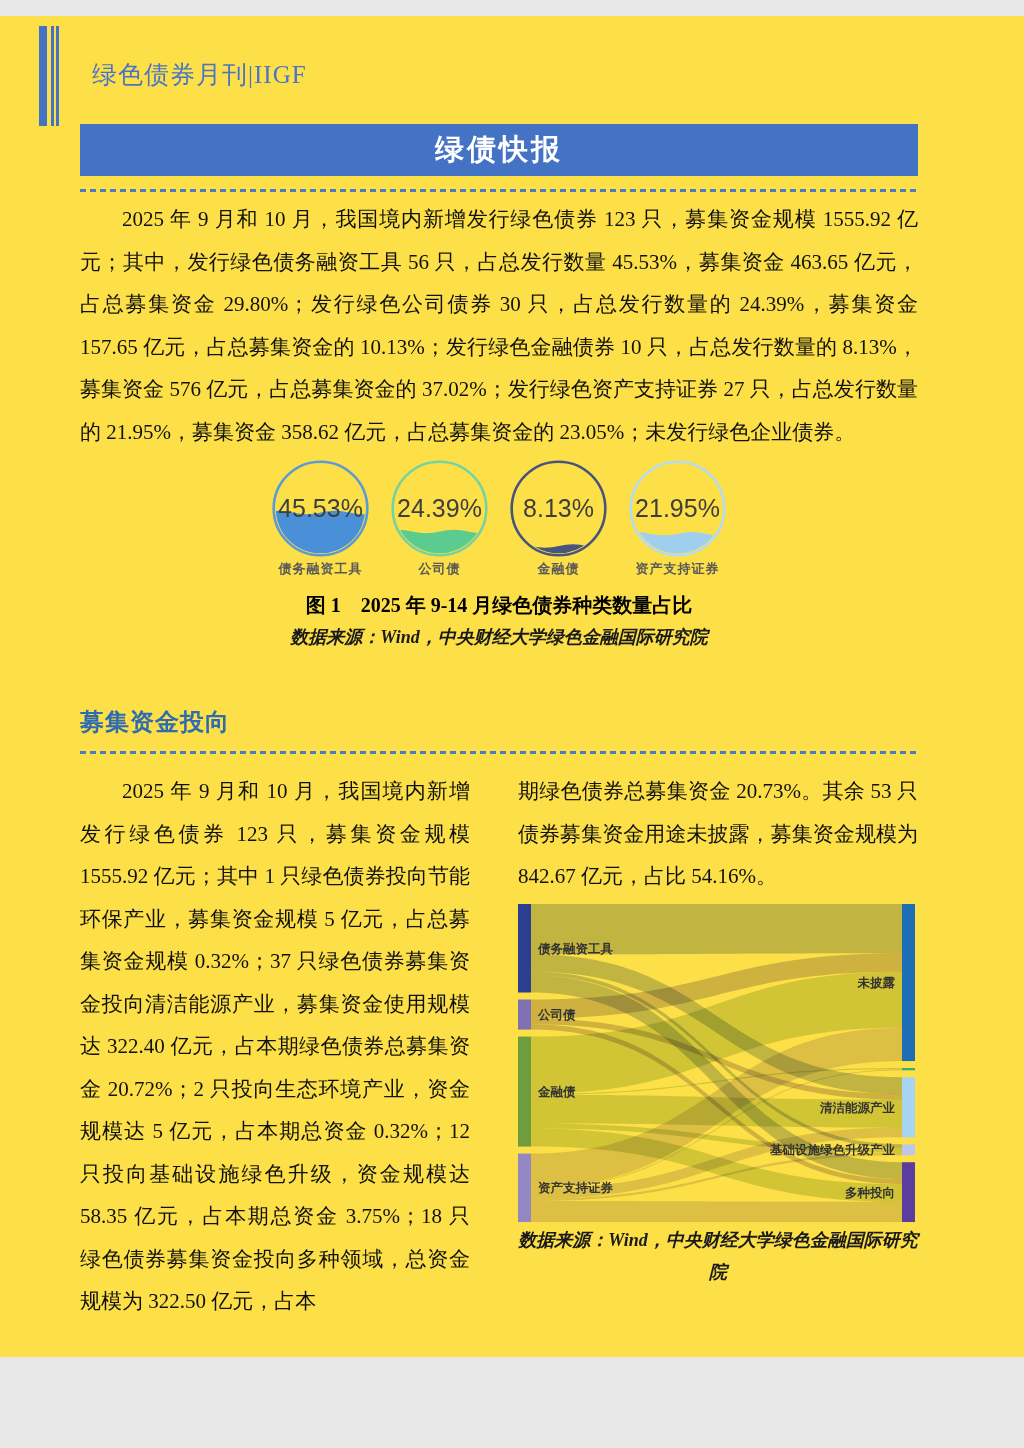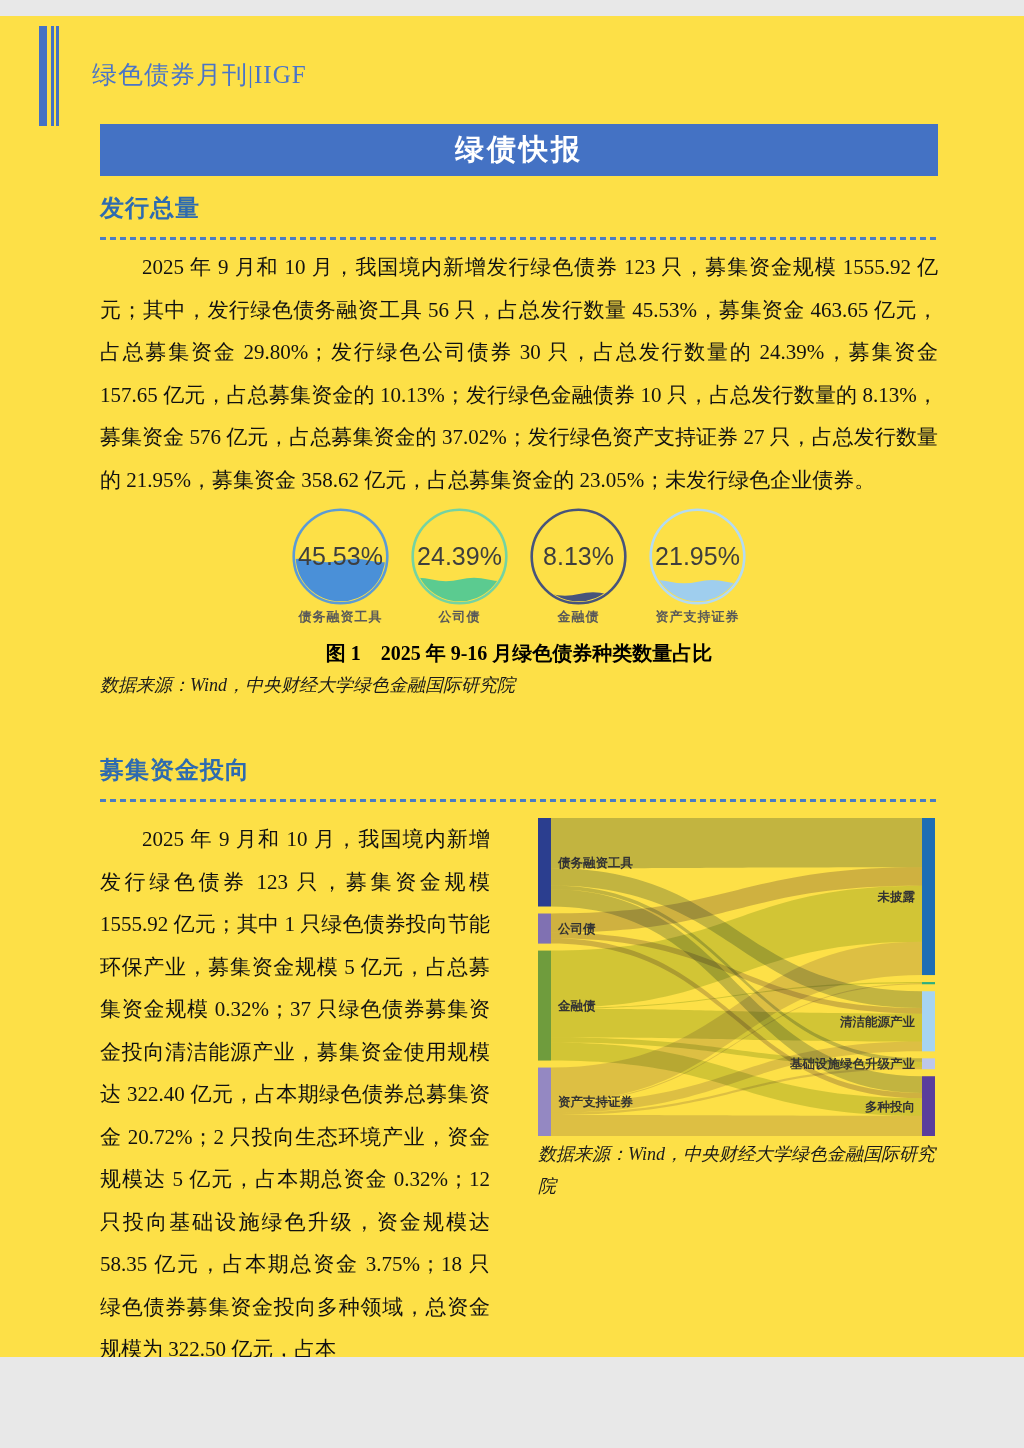--- a/index.html
+++ b/index.html
@@ -19,21 +19,21 @@
   .bars-br { left:971px; top:1345px; width:16px; height:95px; }
   .bars-br .b1 { left:0; width:3px; height:95px; }
   .bars-br .b2 { left:6px; width:3px; height:95px; }
   .bars-br .b3 { left:12px; width:3px; height:95px; }
 
   .brand {
     position:absolute; left:92px; top:42px;
     font-size:25px; color:#4A74C8; letter-spacing:1px;
   }
 
-  .content { position:absolute; left:100px; top:108px; width:838px; }
+  .content { position:absolute; left:80px; top:108px; width:838px; }
 
   .banner {
     height:52px; background:#4472C4; color:#ffffff;
     display:flex; align-items:center; justify-content:center;
     font-family:"Liberation Sans","DejaVu Sans",sans-serif;
     font-weight:bold; font-size:29px; letter-spacing:3px;
   }
 
   .sec-heading {
     margin-top:16px; font-size:24px; font-weight:bold; color:#2E6BB0;
@@ -57,22 +57,22 @@
   .gauge-label {
     margin-top:2px; font-family:"Liberation Sans","DejaVu Sans",sans-serif;
     font-size:13px; font-weight:bold; color:#595959; letter-spacing:1px;
   }
 
   .fig-caption {
     margin-top:12px; text-align:center; font-weight:bold;
     font-size:20px; line-height:30px; color:#000;
   }
   .fig-source {
-    margin-top:2px; text-align:left; font-style:italic;
-    font-size:18px; line-height:30px; color:#1a1a1a;
+    margin-top:2px; text-align:center; font-style:italic;
+    font-size:18px; line-height:30px; color:#1a1a1a;font-weight:bold;
   }
 
   .heading-gap { margin-top:54px; }
 
   .columns { margin-top:10px; display:flex; justify-content:space-between; }
   .col-left  { width:390px; }
   .col-right { width:400px; }
 
   .sankey-wrap { margin-top:6px; }
   .sankey-wrap svg { display:block; }
@@ -108,21 +108,20 @@
   </div>
 
   <div class="brand">绿色债券月刊|IIGF</div>
 
   <div class="content">
 
     <div class="banner">
       <span>绿债快报</span>
     </div>
 
-    <div class="sec-heading">发行总量</div>
     <div class="dashed"></div>
     <div class="para indent">2025 年 9 月和 10 月，我国境内新增发行绿色债券 123 只，募集资金规模 1555.92 亿元；其中，发行绿色债务融资工具 56 只，占总发行数量 45.53%，募集资金 463.65 亿元，占总募集资金 29.80%；发行绿色公司债券 30 只，占总发行数量的 24.39%，募集资金 157.65 亿元，占总募集资金的 10.13%；发行绿色金融债券 10 只，占总发行数量的 8.13%，募集资金 576 亿元，占总募集资金的 37.02%；发行绿色资产支持证券 27 只，占总发行数量的 21.95%，募集资金 358.62 亿元，占总募集资金的 23.05%；未发行绿色企业债券。</div>
 
     <div class="gauges">
         <div class="gauge">
           <svg width="99" height="99" viewBox="0 0 99 99">
             <defs>
               <clipPath id="gclip0">
                 <circle cx="49.5" cy="49.5" r="44.8"></circle>
               </clipPath>
@@ -166,29 +165,30 @@
                 <circle cx="49.5" cy="49.5" r="44.8"></circle>
               </clipPath>
             </defs>
             <circle cx="49.5" cy="49.5" r="46.8" fill="none" stroke="#B3DBF3" stroke-width="2.6"></circle>
             <path d="M-6 74.63279999999999 Q 8 71.23279999999998 22 74.63279999999999 T 50 74.63279999999999 T 78 74.63279999999999 T 106 74.63279999999999 L 106 110 L -6 110 Z" fill="#9FCEEE" clip-path="url(#gclip3)"></path>
             <text x="49.5" y="58" text-anchor="middle" fill="#3E3E3E" font-family="&quot;Liberation Sans&quot;,&quot;DejaVu Sans&quot;,sans-serif" font-size="25">21.95%</text>
           </svg>
           <div class="gauge-label">资产支持证券</div>
         </div>
       </div>
-    <div class="fig-caption">图 1　2025 年 9-16 月绿色债券种类数量占比</div>
+    <div class="fig-caption">图 1　2025 年 9-14 月绿色债券种类数量占比</div>
     <div class="fig-source">数据来源：Wind，中央财经大学绿色金融国际研究院</div>
 
     <div class="sec-heading heading-gap">募集资金投向</div>
     <div class="dashed"></div>
 
     <div class="columns">
       <div class="col-left para indent">2025 年 9 月和 10 月，我国境内新增发行绿色债券 123 只，募集资金规模 1555.92 亿元；其中 1 只绿色债券投向节能环保产业，募集资金规模 5 亿元，占总募集资金规模 0.32%；37 只绿色债券募集资金投向清洁能源产业，募集资金使用规模达 322.40 亿元，占本期绿色债券总募集资金 20.72%；2 只投向生态环境产业，资金规模达 5 亿元，占本期总资金 0.32%；12 只投向基础设施绿色升级，资金规模达 58.35 亿元，占本期总资金 3.75%；18 只绿色债券募集资金投向多种领域，总资金规模为 322.50 亿元，占本</div>
       <div class="col-right">
+        <div class="para">期绿色债券总募集资金 20.73%。其余 53 只债券募集资金用途未披露，募集资金规模为 842.67 亿元，占比 54.16%。</div>
         <div class="sankey-wrap">
             <svg width="397" height="318" viewBox="0 0 397 318">
               <path d="M 13 0 C 198.5 0 198.5 0 384 0 L 384 49.140379968121756 C 198.5 49.140379968121756 198.5 50.32652707080055 13 50.32652707080055 Z" fill="#9FAFD6" fill-opacity="0.62" style="mix-blend-mode:multiply"></path>
               <path d="M 13 50.32652707080055 C 198.5 50.32652707080055 198.5 173.26096714484035 384 173.26096714484035 L 384 190.03560851457658 C 198.5 190.03560851457658 198.5 67.50607357704766 13 67.50607357704766 Z" fill="#9FAFD6" fill-opacity="0.62" style="mix-blend-mode:multiply"></path>
               <path d="M 13 67.50607357704766 C 198.5 67.50607357704766 198.5 240.3514602293177 384 240.3514602293177 L 384 244.0791583114813 C 198.5 244.0791583114813 198.5 71.3237505784359 13 71.3237505784359 Z" fill="#9FAFD6" fill-opacity="0.62" style="mix-blend-mode:multiply"></path>
               <path d="M 13 71.3237505784359 C 198.5 71.3237505784359 198.5 258.22701938403003 384 258.22701938403003 L 384 275.00166075376626 C 198.5 275.00166075376626 198.5 88.50329708468301 13 88.50329708468301 Z" fill="#9FAFD6" fill-opacity="0.62" style="mix-blend-mode:multiply"></path>
               <path d="M 13 95.50329708468301 C 198.5 95.50329708468301 198.5 49.140379968121756 384 49.140379968121756 L 384 67.7788703789398 C 198.5 67.7788703789398 198.5 114.59168209162425 13 114.59168209162425 Z" fill="#B4A9D6" fill-opacity="0.62" style="mix-blend-mode:multiply"></path>
               <path d="M 13 114.59168209162425 C 198.5 114.59168209162425 198.5 190.03560851457658 384 190.03560851457658 L 384 195.627155637822 C 198.5 195.627155637822 198.5 120.31819759370661 13 120.31819759370661 Z" fill="#B4A9D6" fill-opacity="0.62" style="mix-blend-mode:multiply"></path>
               <path d="M 13 120.31819759370661 C 198.5 120.31819759370661 198.5 275.00166075376626 384 275.00166075376626 L 384 280.15520335235743 C 198.5 280.15520335235743 198.5 125.59613604812586 13 125.59613604812586 Z" fill="#B4A9D6" fill-opacity="0.62" style="mix-blend-mode:multiply"></path>
               <path d="M 13 132.59613604812586 C 198.5 132.59613604812586 198.5 67.7788703789398 384 67.7788703789398 L 384 123.69434161139392 C 198.5 123.69434161139392 198.5 189.86129106894955 13 189.86129106894955 Z" fill="#B9CF96" fill-opacity="0.62" style="mix-blend-mode:multiply"></path>

